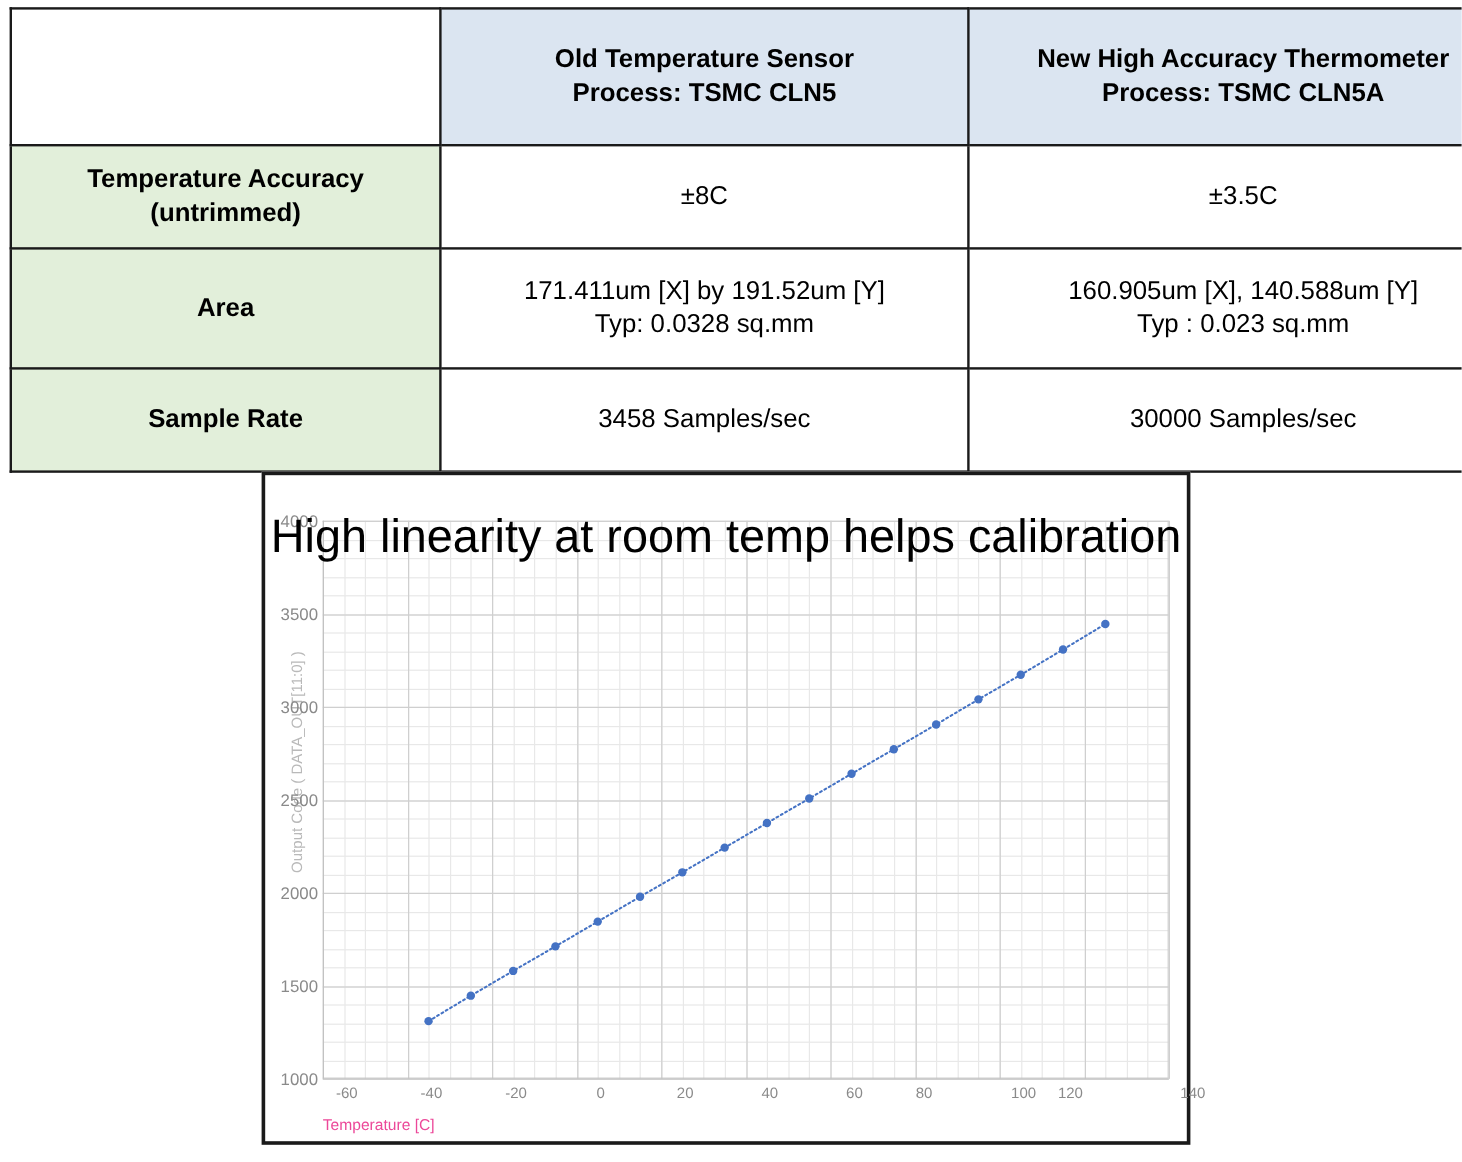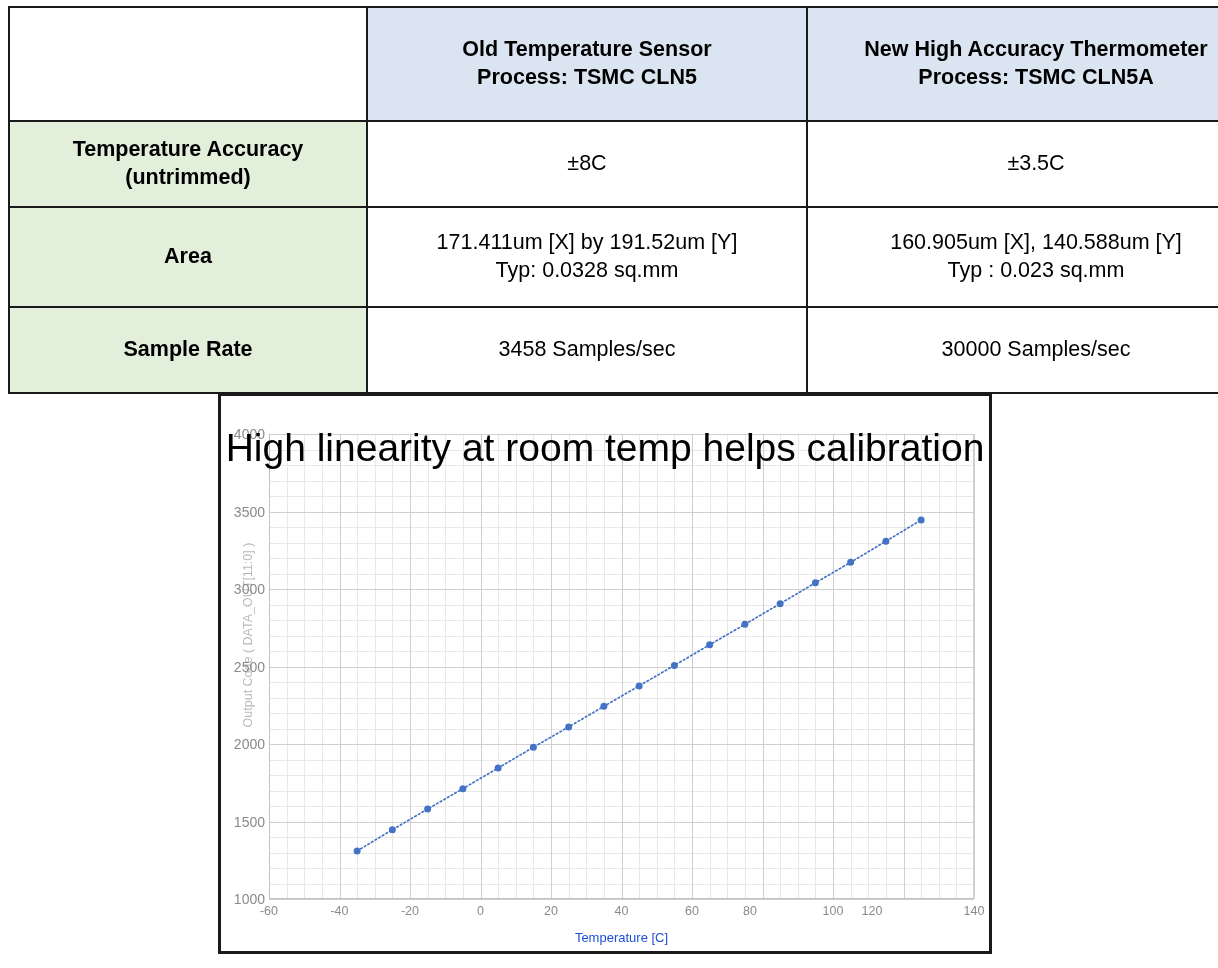--- a/index.html
+++ b/index.html
@@ -149,36 +149,37 @@
     width: 44px;
     height: 465px;
   }
   .xtick {
     position: absolute;
     top: 0;
     transform: translateX(-50%);
     font-size: 12.5px;
     color: #8a8a8a;
     white-space: nowrap;
+    margin-left: 20px;
   }
   .xtick-row {
     position: absolute;
     left: 48px;
     top: 508px;
     width: 705px;
     height: 20px;
   }
   .xaxis-title {
     position: absolute;
     left: 48px;
     top: 534px;
     width: 705px;
-    text-align: center;
+    text-align: left;
     font-size: 13px;
-    color: #1d4ed8;
+    color: #ec4899;
   }
   .yaxis-title {
     position: absolute;
     left: -83px;
     top: 232px;
     width: 220px;
     text-align: center;
     font-size: 12.5px;
     color: #b9b9b9;
     transform: rotate(-90deg);

